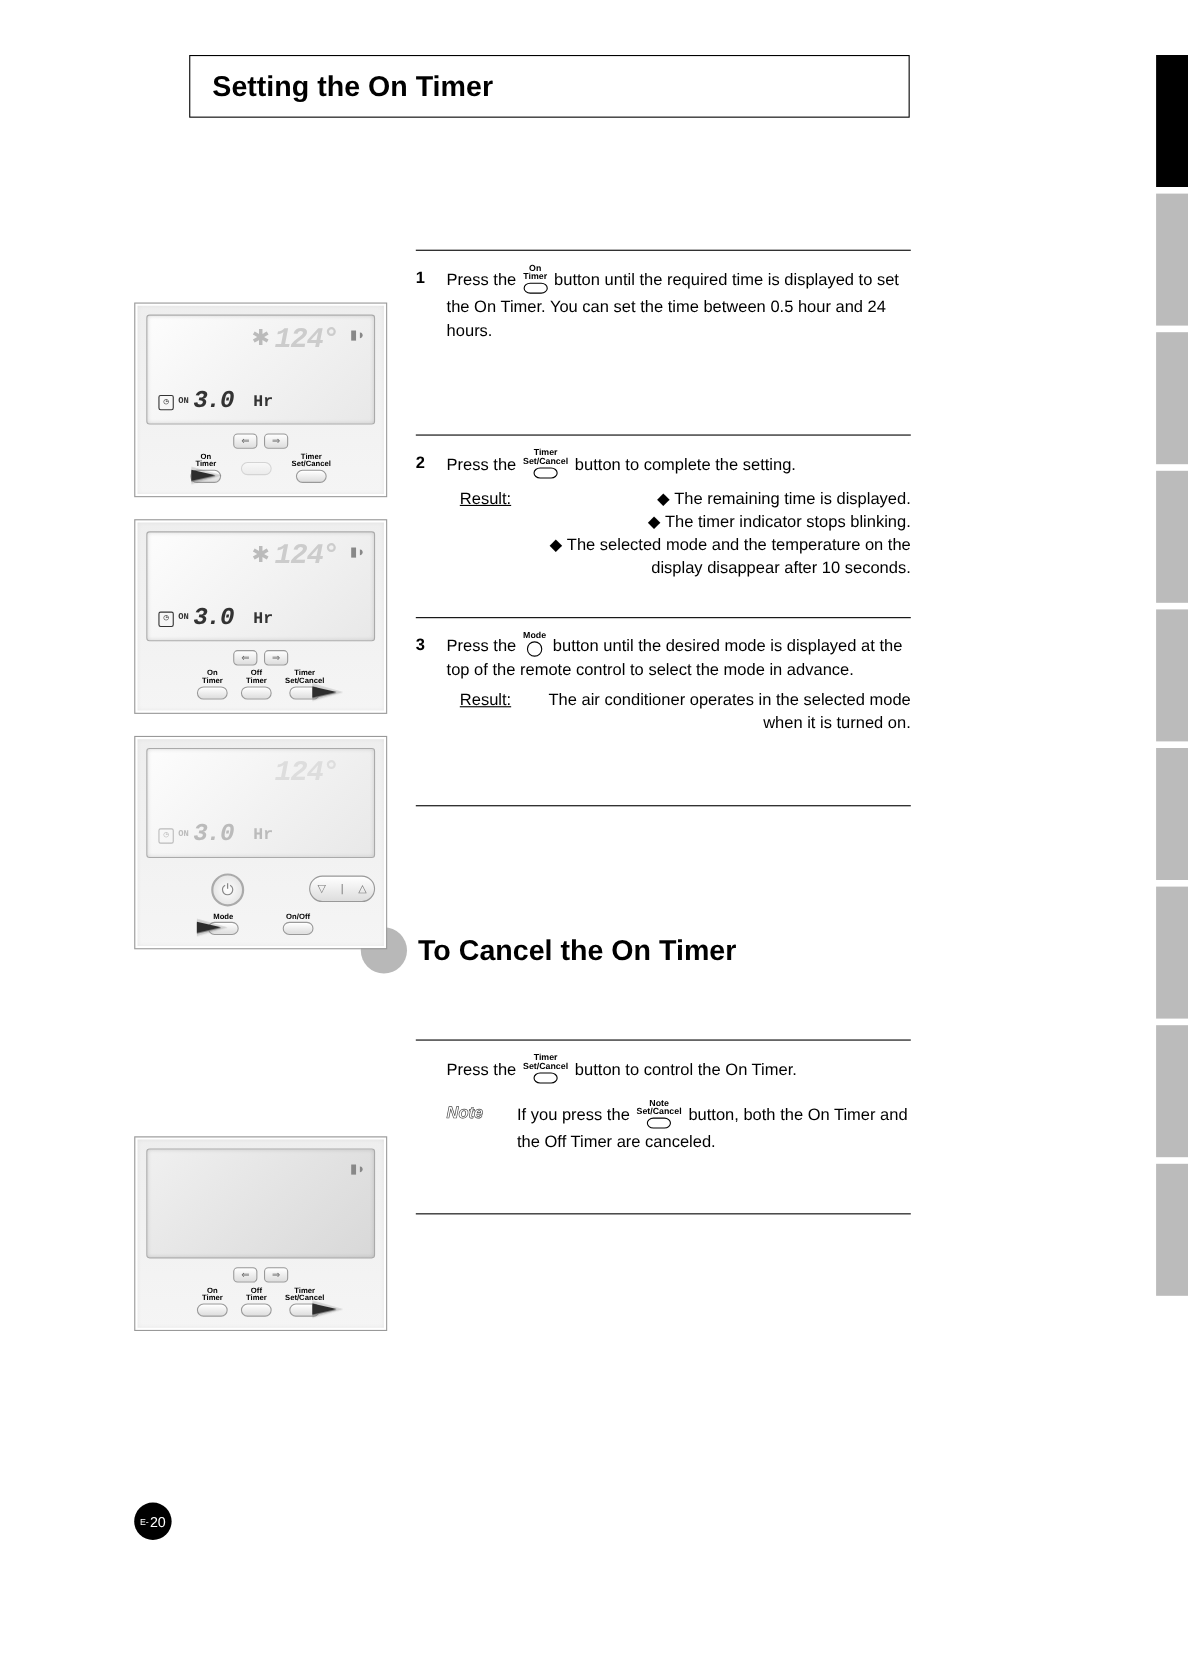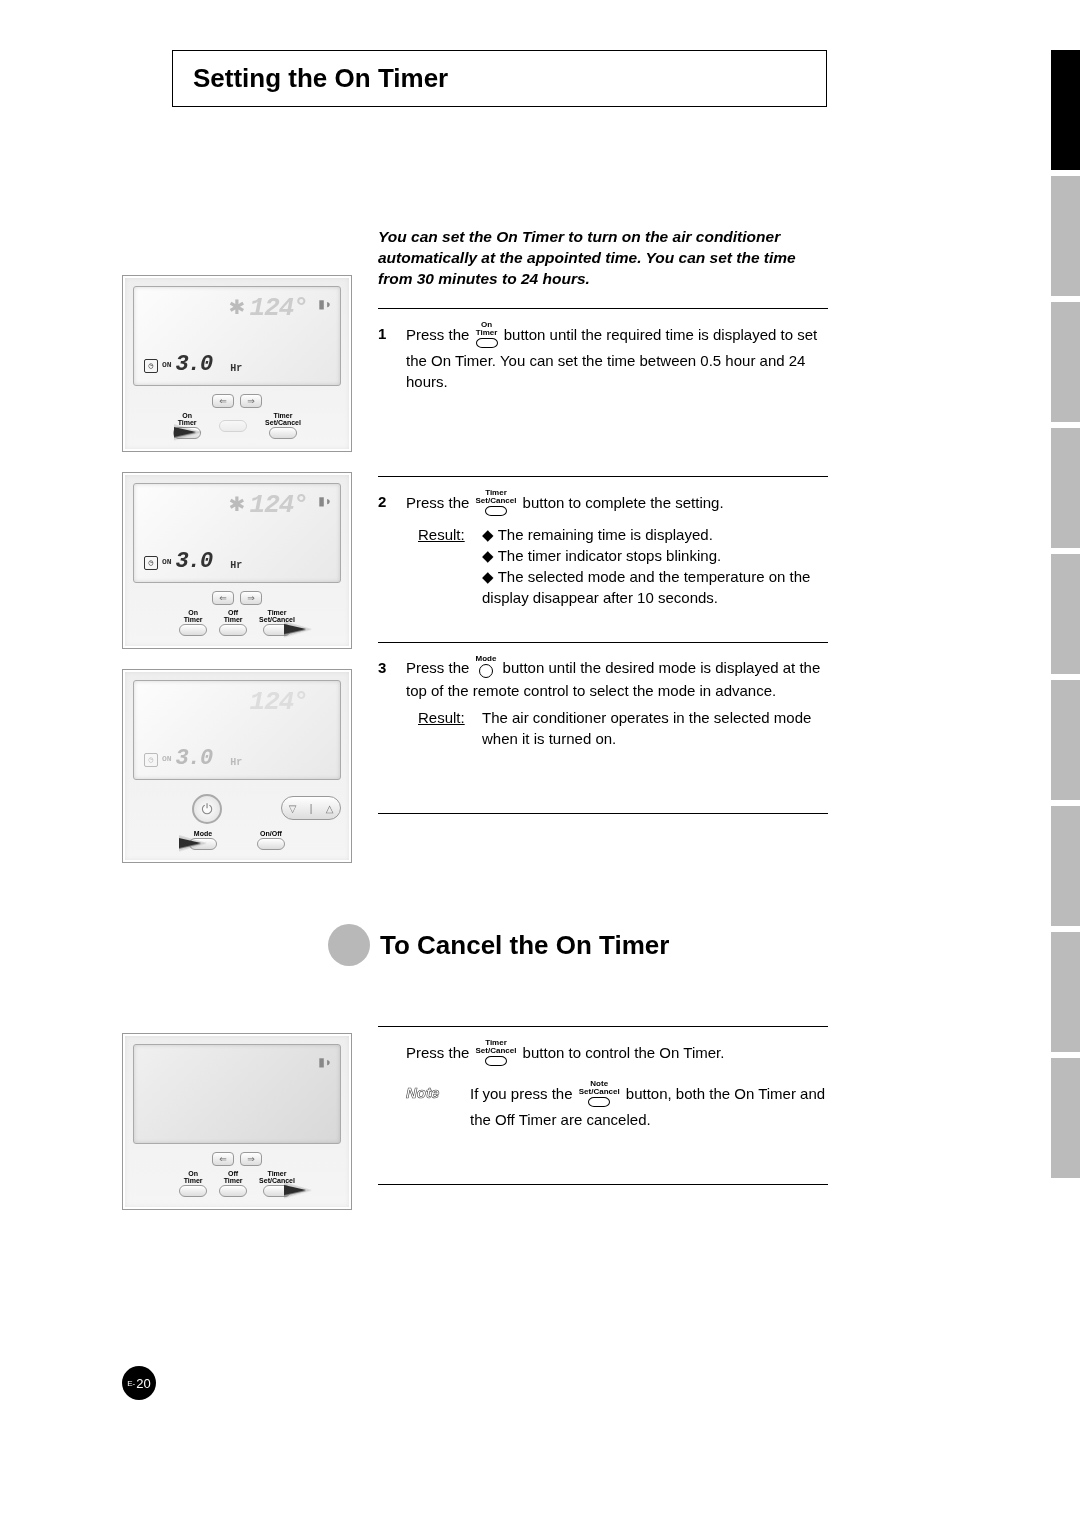--- a/index.html
+++ b/index.html
@@ -91,21 +91,21 @@
   .result-row {
     display: flex;
     margin-top: 6px;
     margin-left: 12px;
   }
   .result-label {
     text-decoration: underline;
     flex-shrink: 0;
     width: 64px;
   }
-  .result-body { flex: 1; }
+  .result-body { flex: 1; text-align: right; }
   .diamond { font-family: Arial; }
   .subheading-wrap {
     margin-left: 256px;
     margin-top: 110px;
     margin-bottom: 60px;
     display: flex;
     align-items: center;
     gap: 10px;
   }
   .gray-dot {
@@ -192,21 +192,21 @@
     color:#333;
   }
   .timer-line.gray { color:#bbb; }
   .timer-ico {
     display:inline-block; width:14px; height:14px;
     border:1.5px solid currentColor; border-radius:2px;
     font-size:8px; line-height:12px; text-align:center;
     position:relative; top:1px;
   }
   .timer-val { font-size:22px; font-style:italic; letter-spacing:-1px;}
-  .timer-hr { font-size:10px; align-self:flex-end; margin-bottom:3px;padding-left:14px;}
+  .timer-hr { font-size:15px; align-self:flex-end; margin-bottom:3px;padding-left:14px;}
   .btn-row {
     display:flex; justify-content:center; gap:6px; margin-top:6px;
   }
   .rbtn {
     width:28px; height:12px; border:1px solid #999; border-radius:6px;
     background:linear-gradient(#fff,#ddd);
     box-shadow: inset 0 1px 1px rgba(255,255,255,.8);
   }
   .rbtn-lbl { font-size:7px; font-weight:bold; text-align:center; line-height:1; }
   .btn-group { display:flex; flex-direction:column; align-items:center; gap:1px;}
@@ -396,21 +396,20 @@
         <div class="btn-group">
             <div class="rbtn-lbl" style="white-space:pre;">Timer
 Set/Cancel</div>
             <div class="rbtn"></div>
           </div>
       </div>
       <div class="pointer" style="right:45px; bottom:14px;"></div>
     </div>
   </div>
 
-  <p class="intro">You can set the On Timer to turn on the air conditioner automatically at the appointed time. You can set the time from 30 minutes to 24 hours.</p>
   <hr class="hr-short">
 
   <div class="step">
     <div class="num">1</div>
     <div class="body">
       <span>Press the </span>
       <span class="btn-icon"><span style="white-space:pre">On
 Timer</span><span class="oval"></span></span>
       <span> button until the required time is displayed to set the On Timer. You can set the time between 0.5 hour and 24 hours.</span>
     </div>

